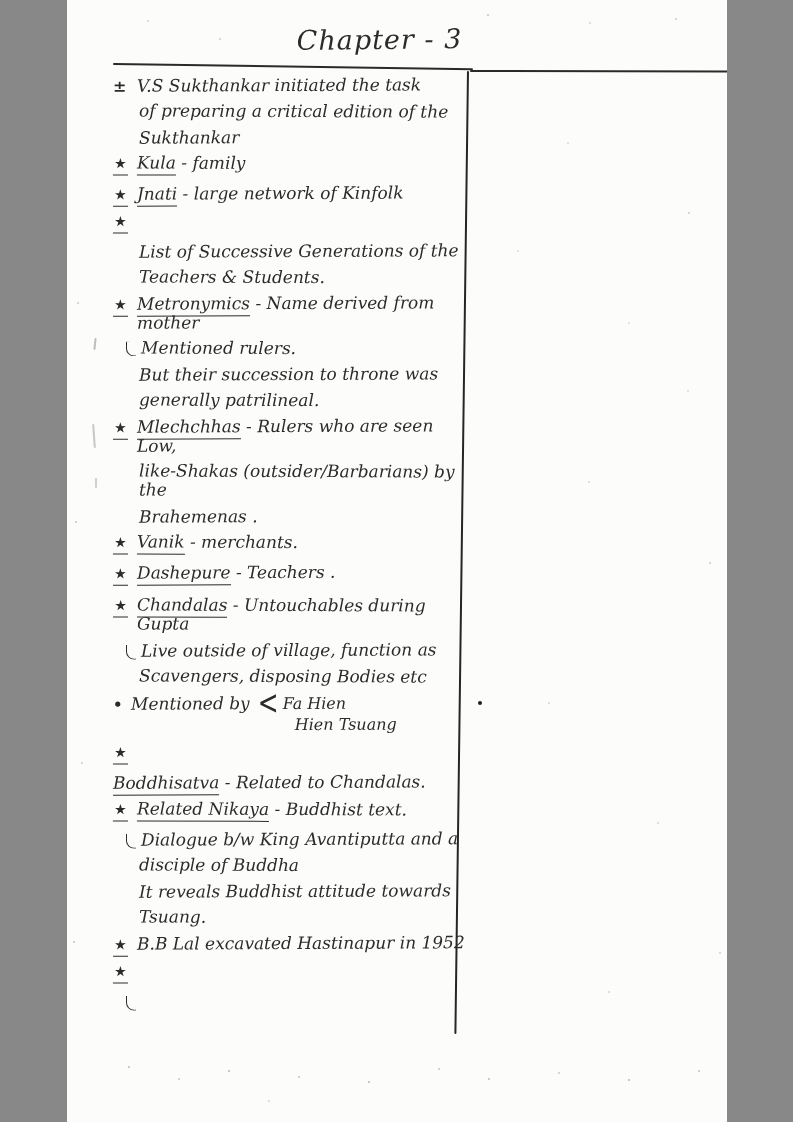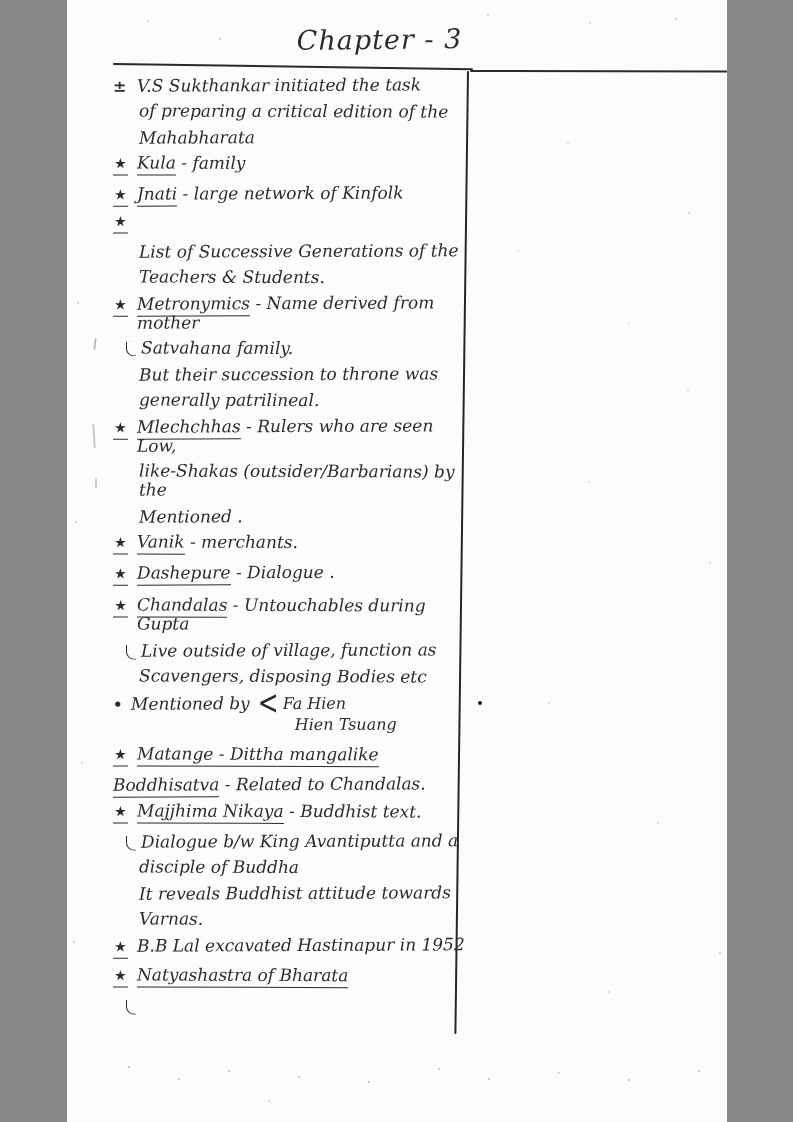--- a/index.html
+++ b/index.html
@@ -96,21 +96,21 @@
 
   <div class="notes" id="notes">
       <div class="note-line">
         <span class="bullet b-pm">±</span>
         <span class="line-text"><span>V.S Sukthankar initiated the task</span></span>
       </div>
       <div class="note-line cont">
         <span class="line-text"><span>of preparing a critical edition of the</span></span>
       </div>
       <div class="note-line cont">
-        <span class="line-text"><span>Mahabharata</span></span>
+        <span class="line-text"><span>Sukthankar</span></span>
       </div>
       <div class="note-line" style="margin-top: 2px;">
         <span class="bullet b-star">★</span>
         <span class="line-text"><span class="u">Kula</span><span> - family</span></span>
       </div>
       <div class="note-line" style="margin-top: 2px;">
         <span class="bullet b-star">★</span>
         <span class="line-text"><span class="u">Jnati</span><span> - large network of Kinfolk</span></span>
       </div>
       <div class="note-line" style="margin-top: 2px;">
@@ -121,45 +121,45 @@
       </div>
       <div class="note-line cont">
         <span class="line-text"><span>Teachers &amp; Students.</span></span>
       </div>
       <div class="note-line" style="margin-top: 2px;">
         <span class="bullet b-star">★</span>
         <span class="line-text"><span class="u">Metronymics</span><span> - Name derived from mother</span></span>
       </div>
       <div class="note-line hooked">
         <span class="hook"></span>
-        <span class="line-text"><span>Satvahana family.</span></span>
+        <span class="line-text"><span>Mentioned rulers.</span></span>
       </div>
       <div class="note-line cont">
         <span class="line-text"><span>But their succession to throne was</span></span>
       </div>
       <div class="note-line cont">
         <span class="line-text"><span>generally patrilineal.</span></span>
       </div>
       <div class="note-line" style="margin-top: 2px;">
         <span class="bullet b-star">★</span>
         <span class="line-text"><span class="u">Mlechchhas</span><span> - Rulers who are seen Low,</span></span>
       </div>
       <div class="note-line cont">
         <span class="line-text"><span>like-Shakas (outsider/Barbarians) by the</span></span>
       </div>
       <div class="note-line cont">
-        <span class="line-text"><span>Mentioned .</span></span>
+        <span class="line-text"><span>Brahemenas .</span></span>
       </div>
       <div class="note-line">
         <span class="bullet b-star">★</span>
         <span class="line-text"><span class="u">Vanik</span><span> - merchants.</span></span>
       </div>
       <div class="note-line" style="margin-top: 6px;">
         <span class="bullet b-star">★</span>
-        <span class="line-text"><span class="u">Dashepure</span><span> - Dialogue .</span></span>
+        <span class="line-text"><span class="u">Dashepure</span><span> - Teachers .</span></span>
       </div>
       <div class="note-line" style="margin-top: 10px;">
         <span class="bullet b-star">★</span>
         <span class="line-text"><span class="u">Chandalas</span><span> - Untouchables during Gupta</span></span>
       </div>
       <div class="note-line hooked">
         <span class="hook"></span>
         <span class="line-text"><span>Live outside of village, function as</span></span>
       </div>
       <div class="note-line cont">
@@ -169,47 +169,45 @@
         <span class="bullet b-dot">•</span>
         <span class="line-text"><span>Mentioned by</span></span>
         <span class="angle">&lt;</span>
         <span class="brace-col">
           <span>Fa Hien</span>
           <span>Hien Tsuang</span>
         </span>
       </div>
       <div class="note-line" style="margin-top: 4px;">
         <span class="bullet b-star">★</span>
-        <span class="line-text"><span class="u">Matange - Dittha mangalike</span></span>
       </div>
       <div class="note-line">
         <span class="line-text"><span class="u">Boddhisatva</span><span> - Related to Chandalas.</span></span>
       </div>
       <div class="note-line" style="margin-top: 8px;">
         <span class="bullet b-star">★</span>
-        <span class="line-text"><span class="u">Majjhima Nikaya</span><span> - Buddhist text.</span></span>
+        <span class="line-text"><span class="u">Related Nikaya</span><span> - Buddhist text.</span></span>
       </div>
       <div class="note-line hooked">
         <span class="hook"></span>
         <span class="line-text"><span>Dialogue b/w King Avantiputta and a</span></span>
       </div>
       <div class="note-line cont">
         <span class="line-text"><span>disciple of Buddha</span></span>
       </div>
       <div class="note-line cont">
         <span class="line-text"><span>It reveals Buddhist attitude towards</span></span>
       </div>
       <div class="note-line cont">
-        <span class="line-text"><span>Varnas.</span></span>
+        <span class="line-text"><span>Tsuang.</span></span>
       </div>
       <div class="note-line">
         <span class="bullet b-star">★</span>
         <span class="line-text"><span>B.B Lal excavated Hastinapur in 1952</span></span>
       </div>
       <div class="note-line">
         <span class="bullet b-star">★</span>
-        <span class="line-text"><span class="u">Natyashastra of Bharata</span></span>
       </div>
       <div class="note-line hooked">
         <span class="hook"></span>
       </div>
     </div>
 </div>
 
 </body></html>

